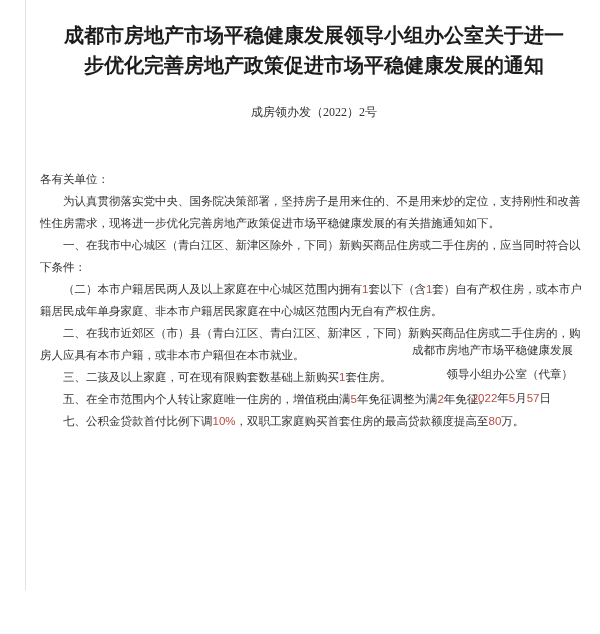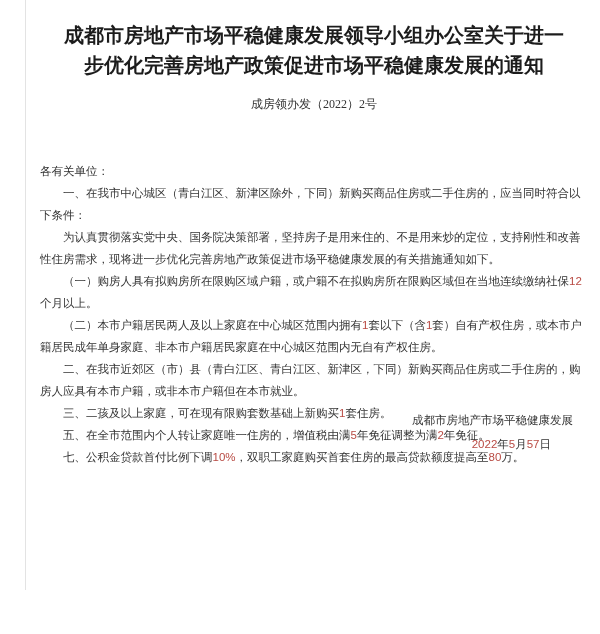--- a/index.html
+++ b/index.html
@@ -12,52 +12,52 @@
   .left-rule {
     position:absolute; left:25px; top:0; bottom:0; width:1px;
     background:var(--rule-color);
   }
   .content { position:absolute; left:40px; right:12px; top:0; }
   .title {
     font-size:20px; font-weight:700; color:#1c1c1c; text-align:center;
     line-height:30px; max-width:510px; margin:20px auto 0;
   }
   .docnum {
-    text-align:center; font-size:12px; margin-top:16px; color:#333;
+    text-align:center; font-size:12px; margin-top:24px; color:#333;
   }
   .salutation {
     margin-top:47px; font-size:11.5px; line-height:22px; color:#333;
   }
   .para {
     margin:0; text-indent:2em; font-size:11.5px; line-height:22px; color:#333;
   }
   .num { color:var(--num-color); font-family:"Liberation Sans", sans-serif; }
   .signature {
-    position:absolute; right:15px; bottom:12px; text-align:right;
+    position:absolute; right:15px; bottom:22px; text-align:right;
     font-size:11.5px; line-height:24px; color:#333;
   }
   .sig-date { margin-right:22px; }
 </style>
 </head>
 <body>
 
 <div class="page">
   <div class="left-rule"></div>
   <div class="content">
     <h1 class="title">成都市房地产市场平稳健康发展领导小组办公室关于进一步优化完善房地产政策促进市场平稳健康发展的通知</h1>
     <div class="docnum">成房领办发（2022）2号</div>
     <div class="salutation hl-nums">各有关单位：</div>
     <div class="body-paragraphs">
+        <p class="para hl-nums">为认真贯彻落实党中央、国务院决策部署，坚持房子是用来住的、不是用来炒的定位，支持刚性和改善性住房需求，现将进一步优化完善房地产政策促进市场平稳健康发展的有关措施通知如下。</p>
         <p class="para hl-nums">一、在我市中心城区（青白江区、新津区除外，下同）新购买商品住房或二手住房的，应当同时符合以下条件：</p>
-        <p class="para hl-nums">为认真贯彻落实党中央、国务院决策部署，坚持房子是用来住的、不是用来炒的定位，支持刚性和改善性住房需求，现将进一步优化完善房地产政策促进市场平稳健康发展的有关措施通知如下。</p>
-        <p class="para hl-nums">（一）购房人具有拟购房所在限购区域户籍，或户籍不在拟购房所在限购区域但在当地连续缴纳社保<span class="num">12</span>个月以上。</p>
         <p class="para hl-nums">（二）本市户籍居民两人及以上家庭在中心城区范围内拥有<span class="num">1</span>套以下（含<span class="num">1</span>套）自有产权住房，或本市户籍居民成年单身家庭、非本市户籍居民家庭在中心城区范围内无自有产权住房。</p>
         <p class="para hl-nums">二、在我市近郊区（市）县（青白江区、青白江区、新津区，下同）新购买商品住房或二手住房的，购房人应具有本市户籍，或非本市户籍但在本市就业。</p>
         <p class="para hl-nums">三、二孩及以上家庭，可在现有限购套数基础上新购买<span class="num">1</span>套住房。</p>
         <p class="para hl-nums">五、在全市范围内个人转让家庭唯一住房的，增值税由满<span class="num">5</span>年免征调整为满<span class="num">2</span>年免征。</p>
         <p class="para hl-nums">七、公积金贷款首付比例下调<span class="num">10%</span>，双职工家庭购买首套住房的最高贷款额度提高至<span class="num">80</span>万。</p>
       </div>
     <div class="signature">
       <div class="sig-line">成都市房地产市场平稳健康发展</div>
+      <div class="sig-line">领导小组办公室（代章）</div>
       <div class="sig-date hl-nums"><span class="num">2022</span>年<span class="num">5</span>月<span class="num">57</span>日</div>
     </div>
   </div>
 </div>
 
 </body></html>

